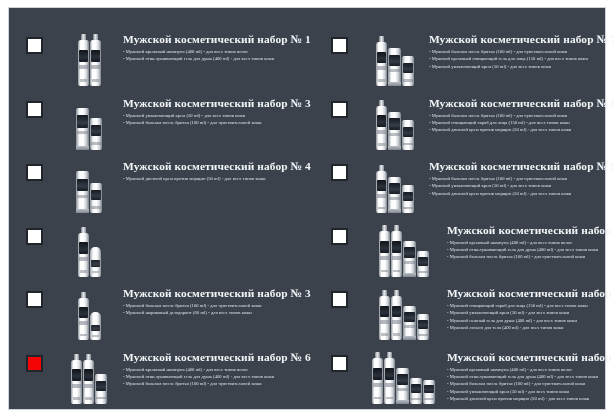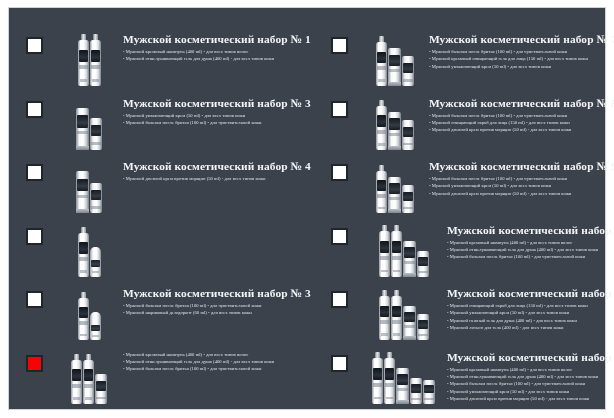--- a/index.html
+++ b/index.html
@@ -336,20 +336,21 @@
                 <span class="lbl"></span>
                 <span class="txt"></span>
                 <span class="txt2"></span>
               </span>
               <span class="prod jar" style="height: 30px;">
                 <span class="lbl"></span>
                 <span class="txt"></span>
               </span>
             </div>
             <div class="txt-cell">
+              <div class="set-title">Мужской косметический набор № 6</div>
               <ul class="bullets">
                 <li>- Мужской кремовый шампунь (400 ml) - для всех типов волос</li>
                 <li>- Мужской отшелушивающий гель для душа (400 ml) - для всех типов кожи</li>
                 <li>- Мужской бальзам после бритья (100 ml) - для чувствительной кожи</li>
               </ul>
             </div>
           </div>
         </div>
       <div class="column col-right">
           <div class="set-row">

